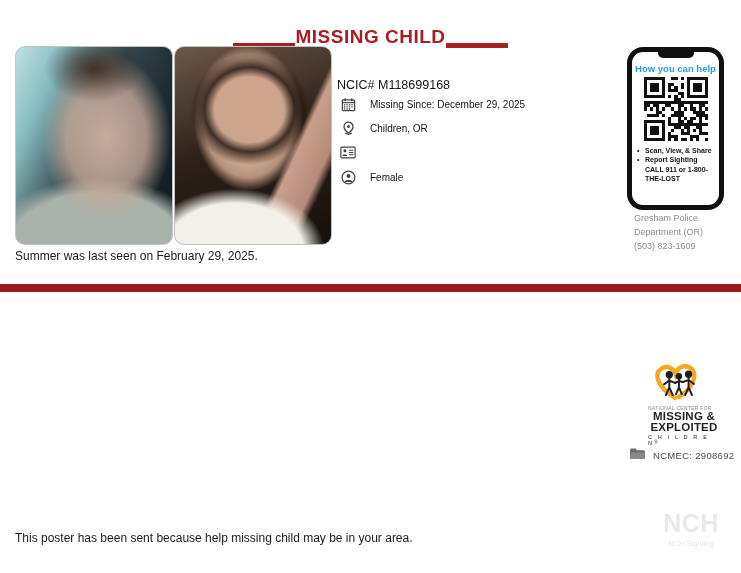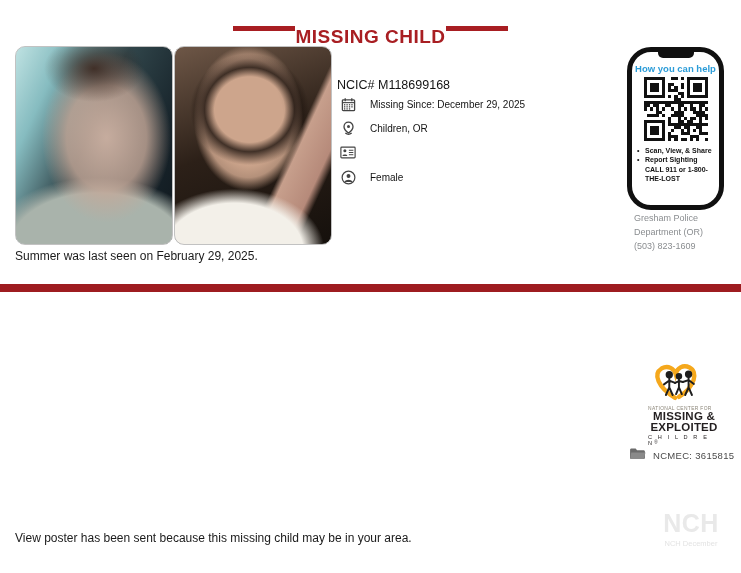--- a/index.html
+++ b/index.html
@@ -1,21 +1,21 @@
 <!DOCTYPE html>
 <html><head>
 <meta charset="utf-8">
 <style>
   html,body { margin:0; padding:0; background:#fff; }
   .poster {
     position:relative; width:741px; height:573px; background:#ffffff;
     font-family:"Liberation Sans", sans-serif; overflow:hidden;
   }
   
-  .header-row { position:absolute; top:26px; left:0; right:0; display:flex; align-items:flex-start; justify-content:center; }
+  .header-row { position:absolute; top:26px; left:0; right:0; display:flex; align-items:flex-end; justify-content:center; }
   .header-dash { width:62px; height:5px; background:#A81E22; }
   .poster-title { color:#A81E22; font-size:19px; font-weight:bold; letter-spacing:0.5px; }
   
   .photo { position:absolute; top:46px; width:156px; height:197px; border:1px solid #c2c2c2; border-radius:10px; overflow:hidden; }
   .photo-1 { left:15px;
     background:
       radial-gradient(95px 125px at 58% 46%, rgba(206,178,163,0.95) 0%, rgba(198,168,152,0.8) 42%, rgba(120,120,118,0) 68%),
       radial-gradient(150px 95px at 52% 102%, #a9b3ab 0 58%, rgba(169,179,171,0) 74%),
       linear-gradient(115deg, #bfe2e2 0%, #86bcc0 20%, #31464b 46%, #17232a 78%, #10181d 100%);
   }
@@ -33,21 +33,21 @@
   
   .child-name { position:absolute; left:337px; top:51px; font-size:16px; color:#67696B; }
   .child-ncic { position:absolute; left:337px; top:78px; font-size:12.5px; color:#141414; }
   .detail-row { position:absolute; left:340px; display:flex; align-items:center; gap:14px; color:#141414; }
   .detail-row .txt { font-size:10px; }
   .detail-icon { display:inline-flex; width:16px; justify-content:center; }
   .row-0 { top:97px; } .row-1 { top:121px; } .row-2 { top:146px; } .row-3 { top:170px; }
   .last-seen { position:absolute; left:15px; top:249px; font-size:12px; color:#1a1a1a; }
   
   .phone { position:absolute; left:627px; top:47px; width:97px; height:163px; box-sizing:border-box;
-    border:5px solid #101010; border-radius:24px; background:#fff; }
+    border:5px solid #101010; border-radius:16px; background:#fff; }
   .phone-notch { position:absolute; top:-1px; left:50%; transform:translateX(-50%); width:36px; height:7px; background:#101010; border-radius:0 0 5px 5px; }
   .help-title { margin-top:11px; text-align:center; font-size:9.5px; font-weight:600; color:#2B9CD8; }
   .qr-wrap { display:flex; justify-content:center; margin-top:3px; }
   .help-bullets { margin:5px 3px 0 5px; }
   .bullet-row { display:flex; gap:4px; font-size:7px; font-weight:bold; color:#111; line-height:1.35; }
   .bullet-dot { flex:0 0 4px; }
   
   .agency { position:absolute; left:634px; top:212px; font-size:9px; color:#8A8D90; line-height:1.55; }
   
   .red-divider { position:absolute; left:0; top:284px; width:741px; height:8px; background:#9E1C20; }
@@ -436,23 +436,23 @@
     <div class="ncmec-l4"><span>C H I L D R E N</span><span class="ncmec-reg">®</span></div>
   </div>
 
   <div class="case-row">
     <span>
       <svg viewBox="0 0 18 14" width="17" height="13">
         <path d="M1 3 C1 2.2 1.6 1.5 2.5 1.5 H7 l1.5 2 H15.5 c.8 0 1.5 .7 1.5 1.5 V11.5 c0 .8 -.7 1.5 -1.5 1.5 H2.5 C1.6 13 1 12.3 1 11.5 Z" fill="#6b6b6b"></path>
         <path d="M2.2 6 H17.6 L15.8 13 H1.4 Z" fill="#8a8a8a"></path>
       </svg>
     </span>
-    <span class="case-number">NCMEC: 3615815</span>
-  </div>
-
-  <div class="footer-notice">View poster has been sent because this missing child may be in your area.</div>
+    <span class="case-number">NCMEC: 2908692</span>
+  </div>
+
+  <div class="footer-notice">This poster has been sent because help missing child may be in your area.</div>
 
   <div class="watermark">
     <div class="wm-big">NCH</div>
-    <div class="wm-small">NCH December</div>
+    <div class="wm-small">NCH Sighting</div>
   </div>
 
 </div>
 
 </body></html>

